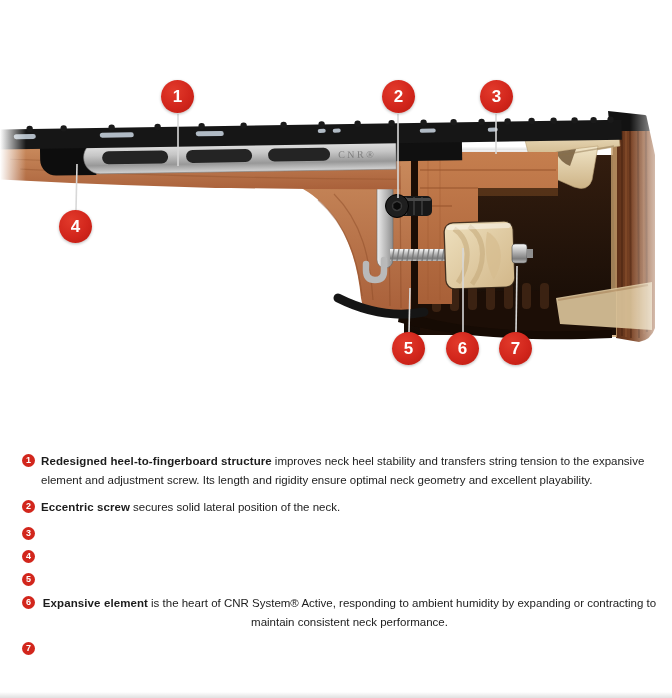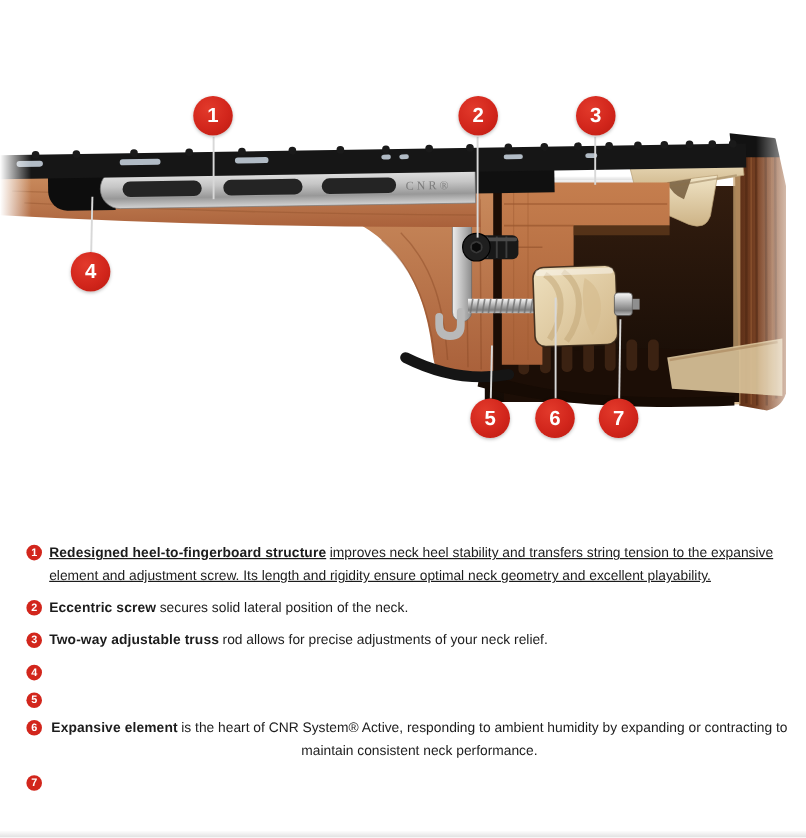--- a/index.html
+++ b/index.html
@@ -19,21 +19,21 @@
   .c5{left:392px;top:332px;}
   .c6{left:446px;top:332px;}
   .c7{left:499px;top:332px;}
   
   .legend{padding:14px 14px 0 22px;}
   .legend-item{display:flex;align-items:flex-start;margin-bottom:8px;}
   .bullet{flex:0 0 auto;width:13px;height:13px;border-radius:50%;background:#d2261c;color:#fff;
     font-size:9px;font-weight:bold;line-height:13px;text-align:center;margin:2px 6px 0 0;}
   .legend-text{margin:0;font-size:11.5px;line-height:19px;color:#1c1c1c;}
   .legend-text b{font-weight:bold;margin-right:.26em;letter-spacing:.1px;}
-  .li-1 .legend-text{max-width:616px;text-decoration:underline;}
+  .li-1 .legend-text{max-width:616px;}
   .li-5 .legend-text{max-width:372px;}
   .li-6 .legend-text{max-width:636px;text-align:center;}
   .bottom-fade{position:absolute;left:0;bottom:0;width:672px;height:6px;
     background:linear-gradient(to bottom,rgba(0,0,0,0),rgba(0,0,0,.12));}
 </style>
 </head>
 <body>
 
 <div class="page">
   <div class="diagram">
@@ -246,21 +246,20 @@
     <div class="legend-item li-1">
       <span class="bullet">1</span>
       <p class="legend-text"><b>Redesigned heel-to-fingerboard structure</b><span>improves neck heel stability and transfers string tension to the expansive element and adjustment screw. Its length and rigidity ensure optimal neck geometry and excellent playability.</span></p>
     </div>
     <div class="legend-item li-2">
       <span class="bullet">2</span>
       <p class="legend-text"><b>Eccentric screw</b><span>secures solid lateral position of the neck.</span></p>
     </div>
     <div class="legend-item li-3">
       <span class="bullet">3</span>
-      <p class="legend-text"><b>Two-way adjustable truss</b><span>rod allows for precise adjustments of your neck relief.</span></p>
     </div>
     <div class="legend-item li-4">
       <span class="bullet">4</span>
     </div>
     <div class="legend-item li-5">
       <span class="bullet">5</span>
     </div>
     <div class="legend-item li-6">
       <span class="bullet">6</span>
       <p class="legend-text"><b>Expansive element</b><span>is the heart of CNR System® Active, responding to ambient humidity by expanding or contracting to maintain consistent neck performance.</span></p>

